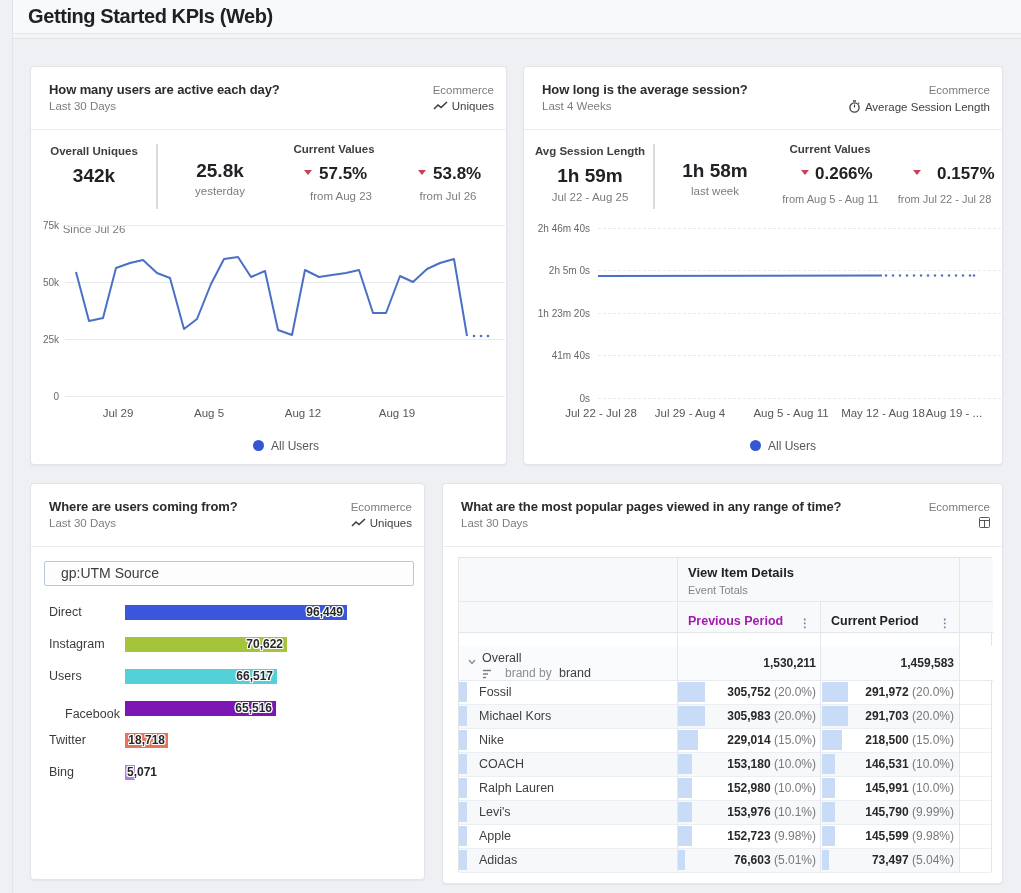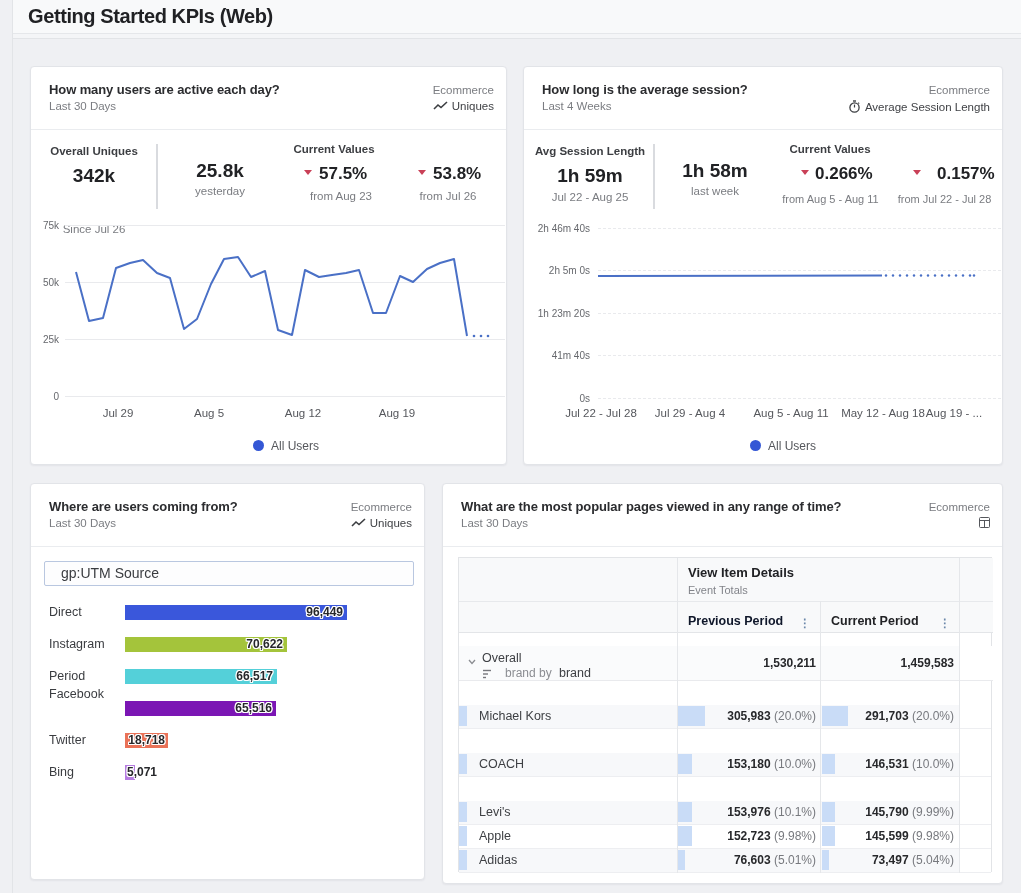--- a/index.html
+++ b/index.html
@@ -177,22 +177,22 @@
       <div class="ctitle">Where are users coming from?</div>
       <div class="csub">Last 30 Days</div>
       <div class="cecom">Ecommerce</div>
       <div class="csrc"><svg width="15" height="10" viewBox="0 0 15 10" style="vertical-align:-1px;margin-right:4px">
             <path d="M1 8 L5 4 L8 6.5 L14 1" stroke="#3c3e42" stroke-width="1.6" fill="none"></path>
           </svg>Uniques</div>
     </div>
     <div style="position:absolute;left:13px;top:77px;width:370px;height:25px;border:1px solid #b9c7e0;border-radius:2px;background:#fdfdfe;font-size:14px;color:#3a3c40;line-height:23px;padding-left:16px;">gp:UTM Source</div>
     <div class="blab" style="top:121px;">Direct</div>
     <div class="blab" style="top:153px;">Instagram</div>
-    <div class="blab" style="top:185px;">Period</div>
-    <div class="blab" style="top:203px;">Facebook</div>
+    <div class="blab" style="top:185px;">Users</div>
+    <div class="blab" style="top:223px;margin-left:16px;">Facebook</div>
     <div class="blab" style="top:249px;">Twitter</div>
     <div class="blab" style="top:281px;">Bing</div>
     <div class="bar" style="top:120.5px;width:222px;background:#3a57db;"></div>
     <div class="bar" style="top:152.5px;width:162px;background:#a4c43b;"></div>
     <div class="bar" style="top:184.5px;width:152px;background:#54d0d9;"></div>
     <div class="bar" style="top:216.5px;width:151px;background:#7b16b4;"></div>
     <div class="bar" style="top:248.5px;width:43px;background:#e97258;"></div>
     <div class="bar" style="top:280.5px;width:10px;background:#b57ce0;"></div>
     <div class="bval" style="top:121px;left:252px;width:60px;">96,449</div>
     <div class="bval" style="top:153px;left:192px;width:60px;">70,622</div>
@@ -211,21 +211,21 @@
             <rect x="0.5" y="0.5" width="10" height="10" rx="1" stroke="#55575c" stroke-width="1" fill="none"></rect>
             <line x1="0.5" y1="3.5" x2="10.5" y2="3.5" stroke="#55575c" stroke-width="1"></line>
             <line x1="5.5" y1="3.5" x2="5.5" y2="10.5" stroke="#55575c" stroke-width="1"></line>
           </svg></div>
     </div>
     <div id="tbl">
       <div style="position:absolute;left:0;top:0;width:534px;height:75px;background:#f8f9fa;border-bottom:1px solid #e3e5e8;"></div>
       <div style="position:absolute;left:0;top:43px;width:534px;height:0;border-top:1px solid #e7e9ec;"></div>
       <div style="position:absolute;left:229px;top:7px;font-size:13px;font-weight:700;color:#212225;">View Item Details</div>
       <div style="position:absolute;left:229px;top:26px;font-size:11px;color:#82848a;">Event Totals</div>
-      <div style="position:absolute;left:229px;top:56px;font-size:12.5px;font-weight:700;color:#0f172a;">Previous Period</div>
+      <div style="position:absolute;left:229px;top:56px;font-size:12.5px;font-weight:700;color:#a21caf;">Previous Period</div>
       <div style="position:absolute;left:372px;top:56px;font-size:12.5px;font-weight:700;color:#212225;">Current Period</div>
       <div class="dots" style="left:340px;top:58px;">⋮</div>
       <div class="dots" style="left:480px;top:58px;">⋮</div>
 
       <div style="position:absolute;left:0;top:88px;width:534px;height:35px;background:linear-gradient(to right,#fafbfc 0,#fafbfc 500px,#fff 500px);border-bottom:1px solid #e9eaed;"></div>
       <svg style="position:absolute;left:8px;top:100px;" width="10" height="8" viewBox="0 0 10 8">
           <path d="M2 2 L5 5.5 L8 2" stroke="#8b8d92" stroke-width="1.3" fill="none"></path>
         </svg>
       <div style="position:absolute;left:23px;top:93px;font-size:12.5px;color:#3e4044;">Overall</div>
       <svg style="position:absolute;left:23px;top:111px;" width="12" height="10" viewBox="0 0 12 10">
@@ -233,36 +233,60 @@
             <line x1="1" y1="1.5" x2="9" y2="1.5"></line>
             <line x1="1" y1="5" x2="6" y2="5"></line>
             <line x1="1" y1="8.5" x2="4" y2="8.5"></line>
           </g>
         </svg>
       <div style="position:absolute;left:46px;top:108px;font-size:12px;color:#8b8d92;">brand by</div>
       <div style="position:absolute;left:100px;top:108px;font-size:12.5px;color:#3e4044;">brand</div>
       <div class="tval" style="left:207px;top:98px;width:150px;"><b>1,530,211</b></div>
       <div class="tval" style="left:345px;top:98px;width:150px;"><b>1,459,583</b></div>
 
+      <div class="trow" style="top:123px;height:24px;">
+        <div class="rstrip"></div>
+          <div class="rname">Fossil</div>
+        <div class="rbar" style="left:219px;width:27px;"></div>
+        <div class="tval" style="left:207px;width:150px;"><b>305,752</b> (20.0%)</div>
+        <div class="rbar" style="left:363px;width:26px;"></div>
+        <div class="tval" style="left:345px;width:150px;"><b>291,972</b> (20.0%)</div>
+      </div>
       <div class="trow alt" style="top:147px;height:24px;padding-left:44px;">
         <div class="rstrip"></div>
           <div class="rname">Michael Kors</div>
         <div class="rbar" style="left:219px;width:27px;"></div>
         <div class="tval" style="left:207px;width:150px;"><b>305,983</b> (20.0%)</div>
         <div class="rbar" style="left:363px;width:26px;"></div>
         <div class="tval" style="left:345px;width:150px;"><b>291,703</b> (20.0%)</div>
       </div>
+      <div class="trow" style="top:171px;height:24px;">
+        <div class="rstrip"></div>
+          <div class="rname">Nike</div>
+        <div class="rbar" style="left:219px;width:20px;"></div>
+        <div class="tval" style="left:207px;width:150px;"><b>229,014</b> (15.0%)</div>
+        <div class="rbar" style="left:363px;width:20px;"></div>
+        <div class="tval" style="left:345px;width:150px;"><b>218,500</b> (15.0%)</div>
+      </div>
       <div class="trow alt" style="top:195px;height:24px;">
         <div class="rstrip"></div>
           <div class="rname">COACH</div>
         <div class="rbar" style="left:219px;width:14px;"></div>
         <div class="tval" style="left:207px;width:150px;"><b>153,180</b> (10.0%)</div>
         <div class="rbar" style="left:363px;width:13px;"></div>
         <div class="tval" style="left:345px;width:150px;"><b>146,531</b> (10.0%)</div>
       </div>
+      <div class="trow" style="top:219px;height:24px;">
+        <div class="rstrip"></div>
+          <div class="rname">Ralph Lauren</div>
+        <div class="rbar" style="left:219px;width:14px;"></div>
+        <div class="tval" style="left:207px;width:150px;"><b>152,980</b> (10.0%)</div>
+        <div class="rbar" style="left:363px;width:13px;"></div>
+        <div class="tval" style="left:345px;width:150px;"><b>145,991</b> (10.0%)</div>
+      </div>
       <div class="trow alt" style="top:243px;height:24px;">
         <div class="rstrip"></div>
           <div class="rname">Levi's</div>
         <div class="rbar" style="left:219px;width:14px;"></div>
         <div class="tval" style="left:207px;width:150px;"><b>153,976</b> (10.1%)</div>
         <div class="rbar" style="left:363px;width:13px;"></div>
         <div class="tval" style="left:345px;width:150px;"><b>145,790</b> (9.99%)</div>
       </div>
       <div class="trow" style="top:267px;height:24px;">
         <div class="rstrip"></div>

